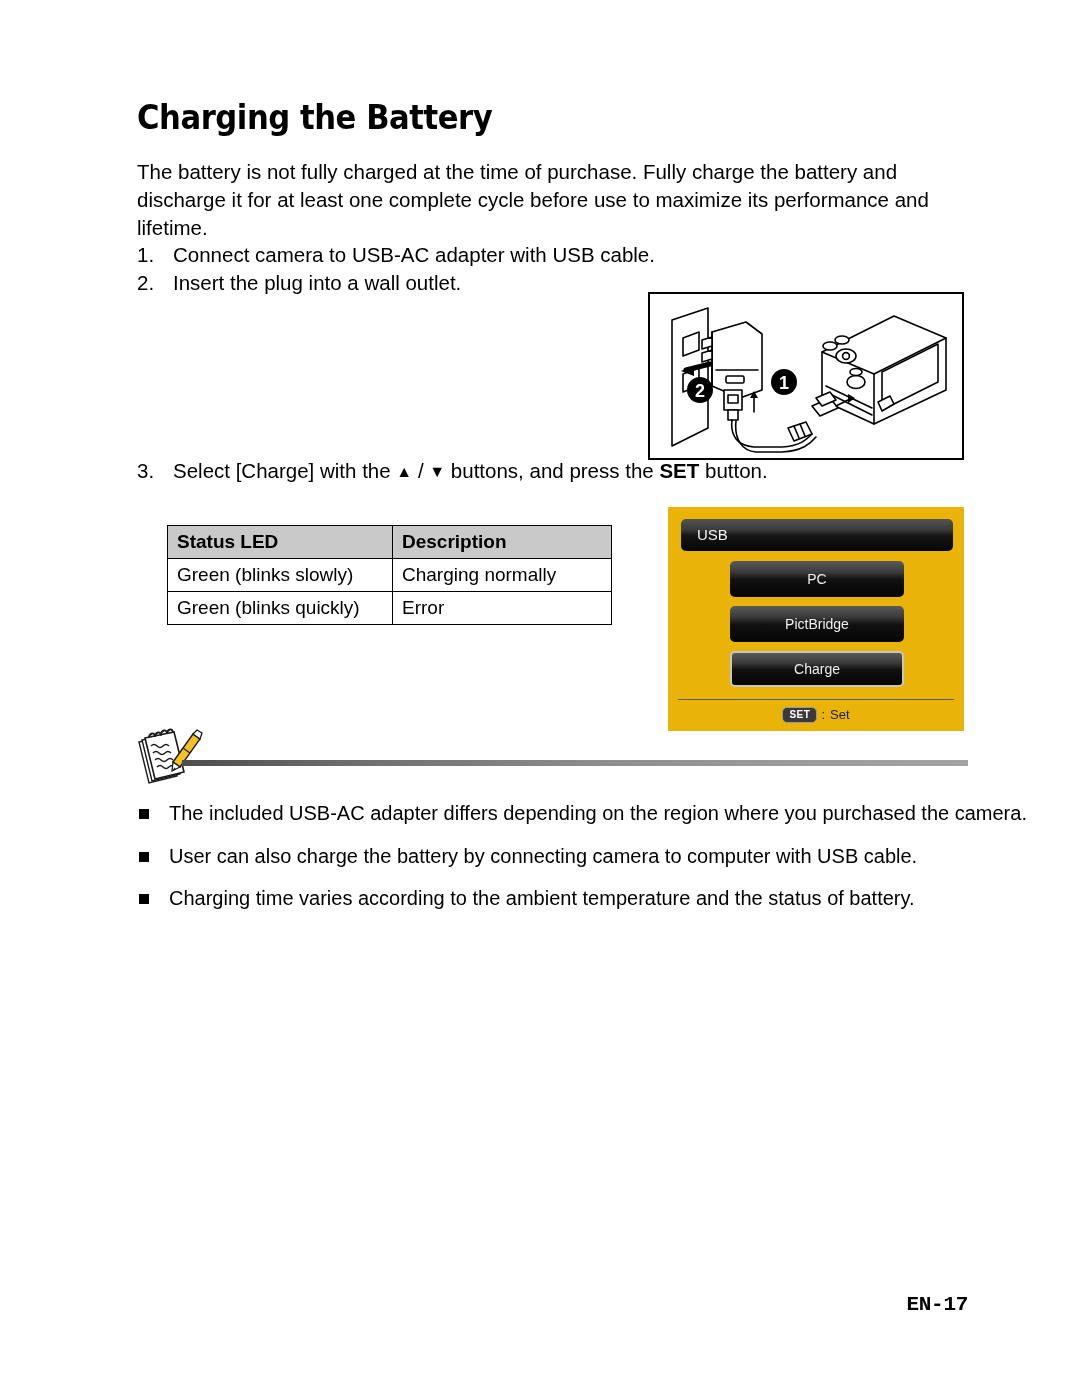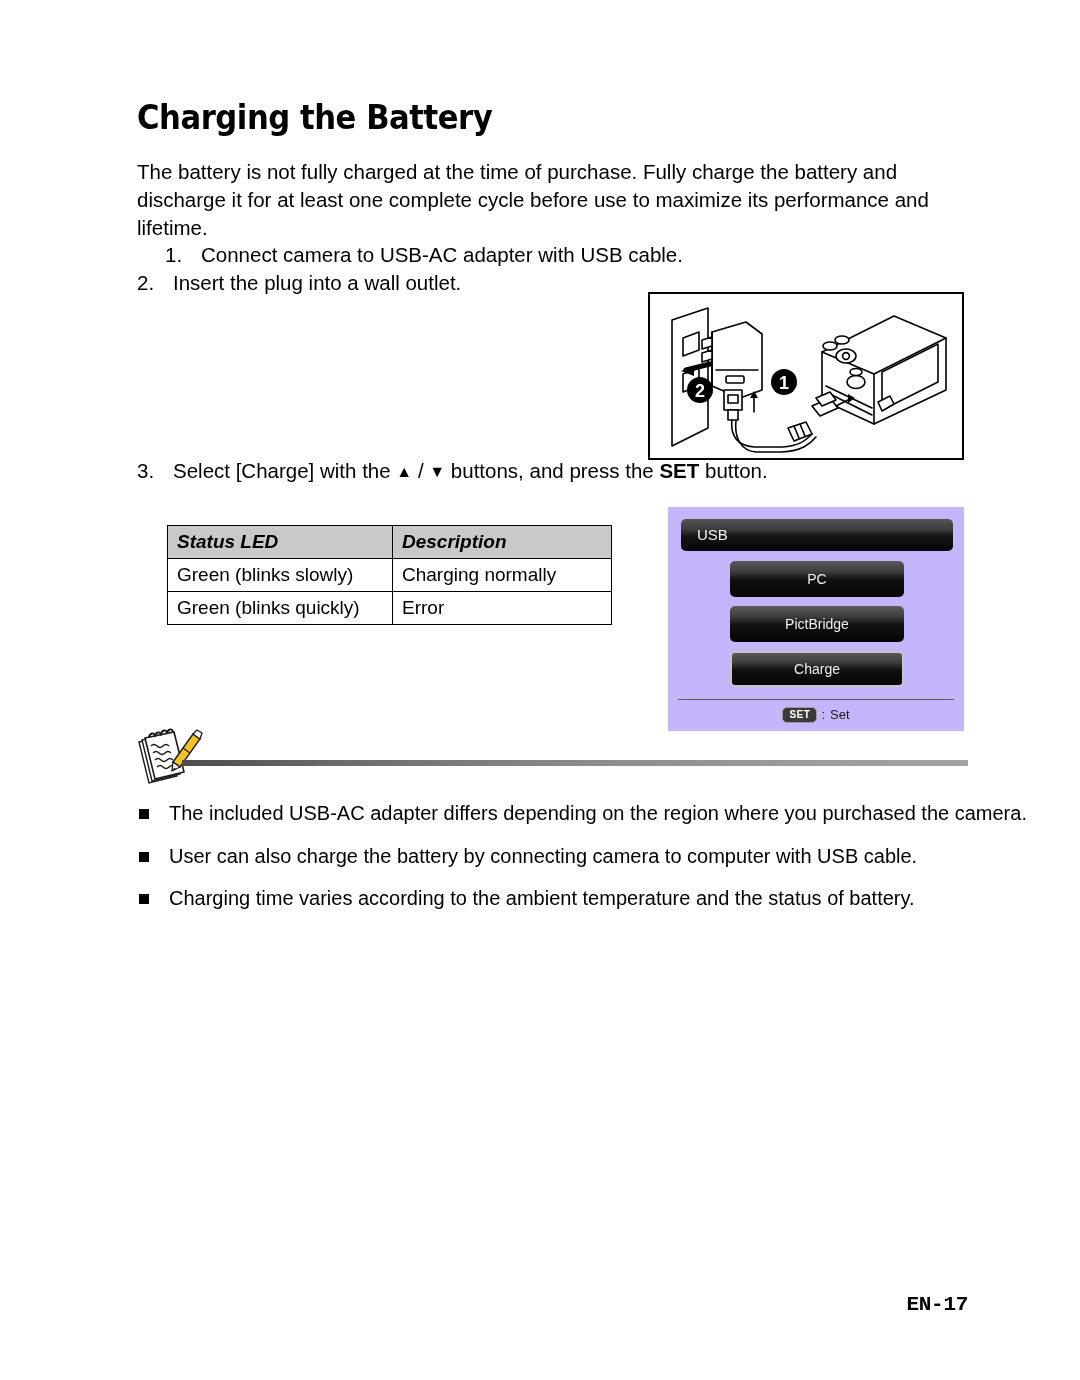--- a/index.html
+++ b/index.html
@@ -48,21 +48,21 @@
     position: absolute;
     left: 137px;
     font-size: 20.5px;
     line-height: 28px;
     white-space: nowrap;
   }
   .step .num {
     display: inline-block;
     width: 36px;
   }
-  #step-1 { top: 241px; margin-left: 28px; }
+  #step-1 { top: 241px; }
   #step-2 { top: 269px; }
   #step-3 { top: 457px; }
   .step .tri { font-size: 16px; vertical-align: 1px; }
   .step .b { font-weight: bold; }
 
   
   #illustration-box {
     position: absolute;
     left: 648px;
     top: 292px;
@@ -85,33 +85,32 @@
   #status-table th, #status-table td {
     border: 1.5px solid #000;
     padding: 5px 9px;
     text-align: left;
     font-weight: normal;
     line-height: 22px;
   }
   #status-table thead th {
     background: #c9c9c9;
     font-weight: bold;
-    font-style: italic;
   }
   #status-table th:nth-child(1), #status-table td:nth-child(1) { width: 206px; }
   #status-table th:nth-child(2), #status-table td:nth-child(2) { width: 200px; }
 
   
   #lcd-panel {
     position: absolute;
     left: 668px;
     top: 507px;
     width: 296px;
     height: 224px;
-    background: #c4b5fd;
+    background: #eab308;
     box-sizing: border-box;
     padding: 0;
   }
   #lcd-title-bar {
     position: absolute;
     left: 13px;
     top: 12px;
     width: 272px;
     height: 32px;
     border-radius: 5px;

